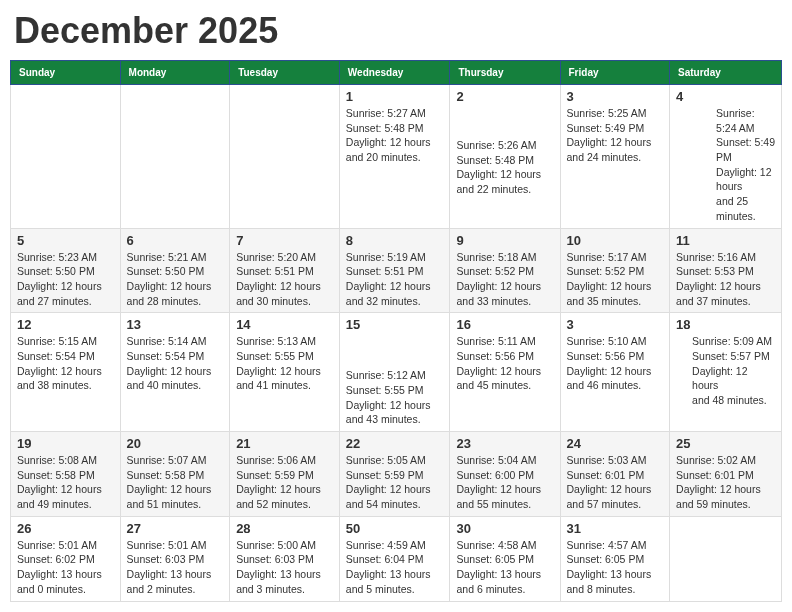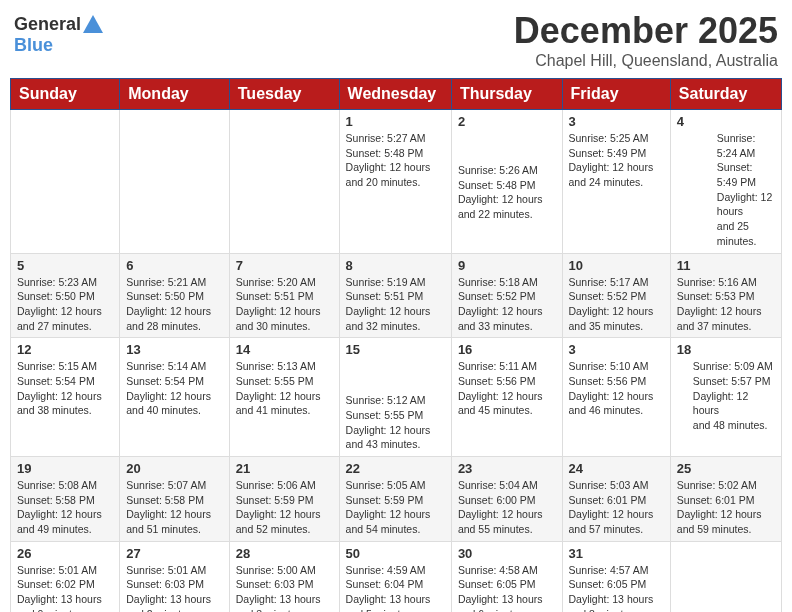--- a/index.html
+++ b/index.html
@@ -57,25 +57,25 @@
     .sub-title {
       font-size: 16px;
       color: #555;
     }
     .calendar {
       width: 100%;
       border-collapse: collapse;
       border: 1px solid #ccc;
     }
     .calendar th {
-      background-color: #b91c1c;
+      background-color: #15803d;
       color: #fff;
       text-align: left;
       padding: 6px 8px;
-      font-size: 16px;
+      font-size: 10px;
       border: 1px solid #2a4f90;
     }
     .calendar td {
       vertical-align: top;
       padding: 4px 6px;
       border: 1px solid #ddd;
       font-size: 11px;
       color: #333;
       width: 113px;
       min-height: 80px;
@@ -97,30 +97,22 @@
       color: #333;
     }
     .empty-cell {
       background: #fff !important;
     }
   </style>
 </head>
 <body>
 
 <div class="header-area">
-  <div class="logo">
-    <div class="logo-top">
-      <span class="logo-general">General</span>
-      <div class="logo-triangle"></div>
-    </div>
-    <span class="logo-blue">Blue</span>
-  </div>
   <div class="title-area">
     <div class="main-title">December 2025</div>
-    <div class="sub-title">Chapel Hill, Queensland, Australia</div>
   </div>
 </div>
 
 <table class="calendar">
   <thead>
     <tr>
     <th>Sunday</th>
         <th>Monday</th>
         <th>Tuesday</th>
         <th>Wednesday</th>

